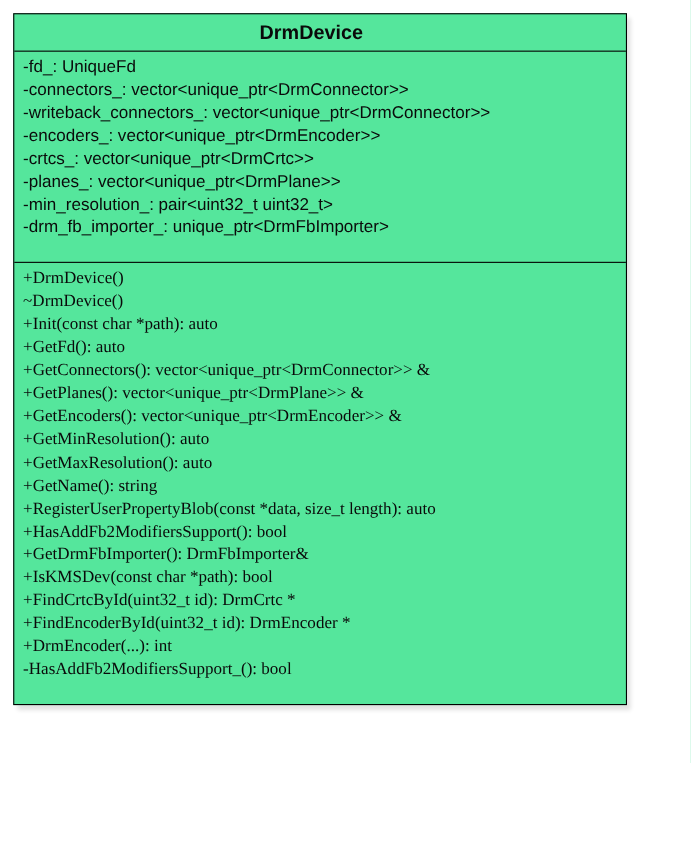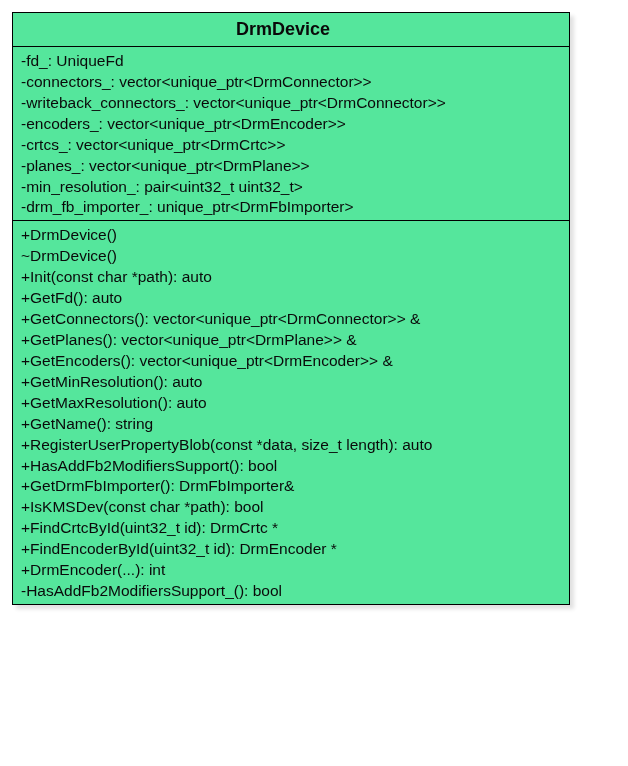--- a/index.html
+++ b/index.html
@@ -19,24 +19,25 @@
   .uml-title {
     border-bottom: 1.5px solid #000;
     text-align: center;
     font-weight: bold;
     font-size: 18px;
     padding: 6px 24px 6px 8px;
     color: #0a0a0a;
   }
   .uml-section {
     border-bottom: 1.5px solid #000;
-    padding: 4px 8px 2px 8px;
+    padding: 4px 8px 20px 8px;
   }
   .uml-section:last-child {
     border-bottom: none;
+    font-family: Liberation Serif, serif;
   }
   .uml-row {
     font-size: 15.5px;
     color: #0a0a0a;
     line-height: 1.35;
     white-space: nowrap;
   }
 </style>
 </head>
 <body>

